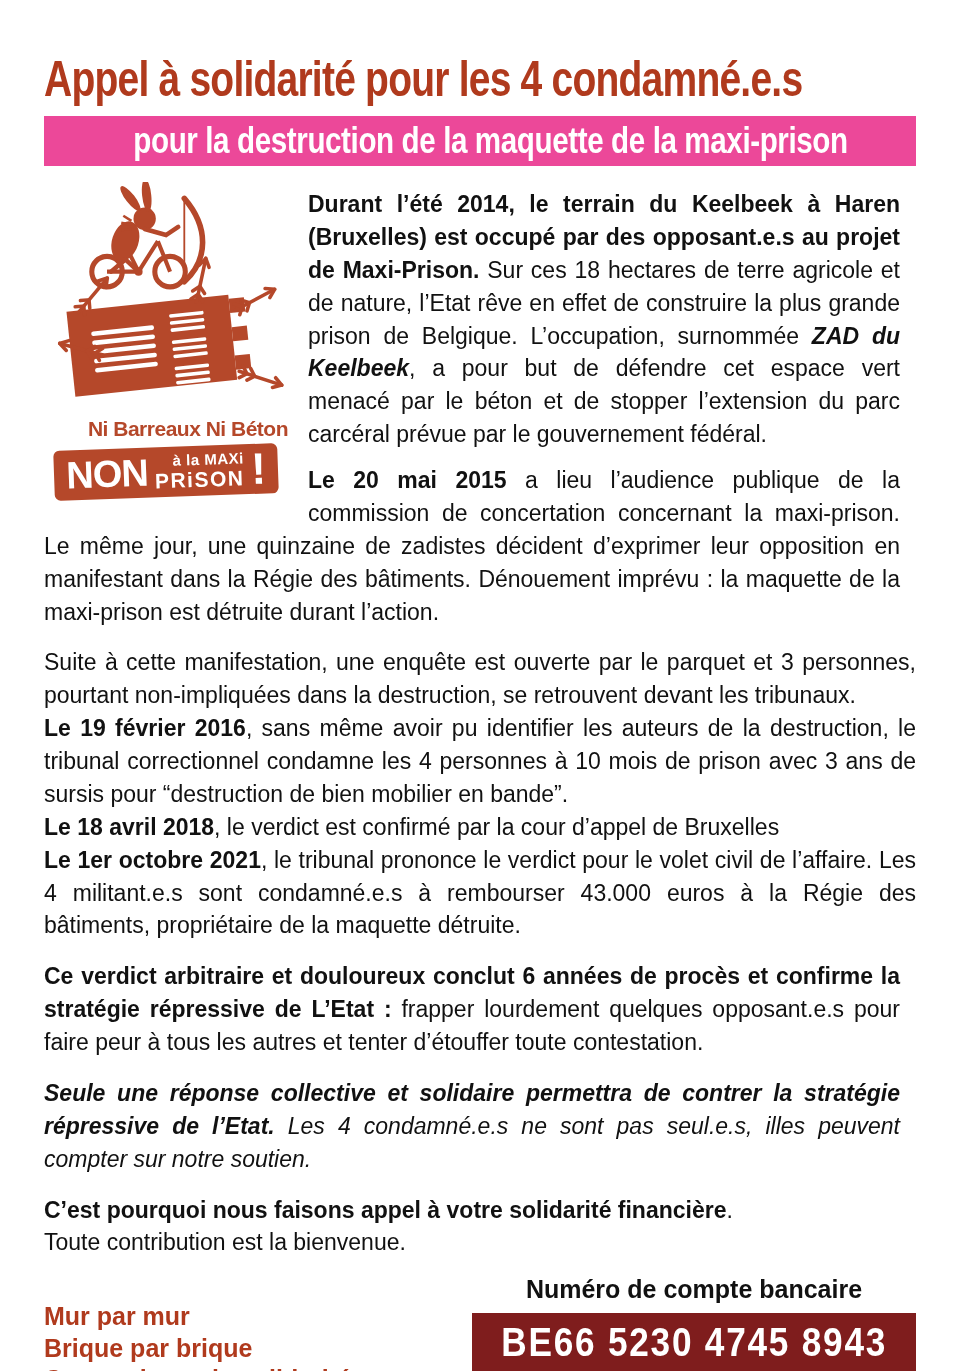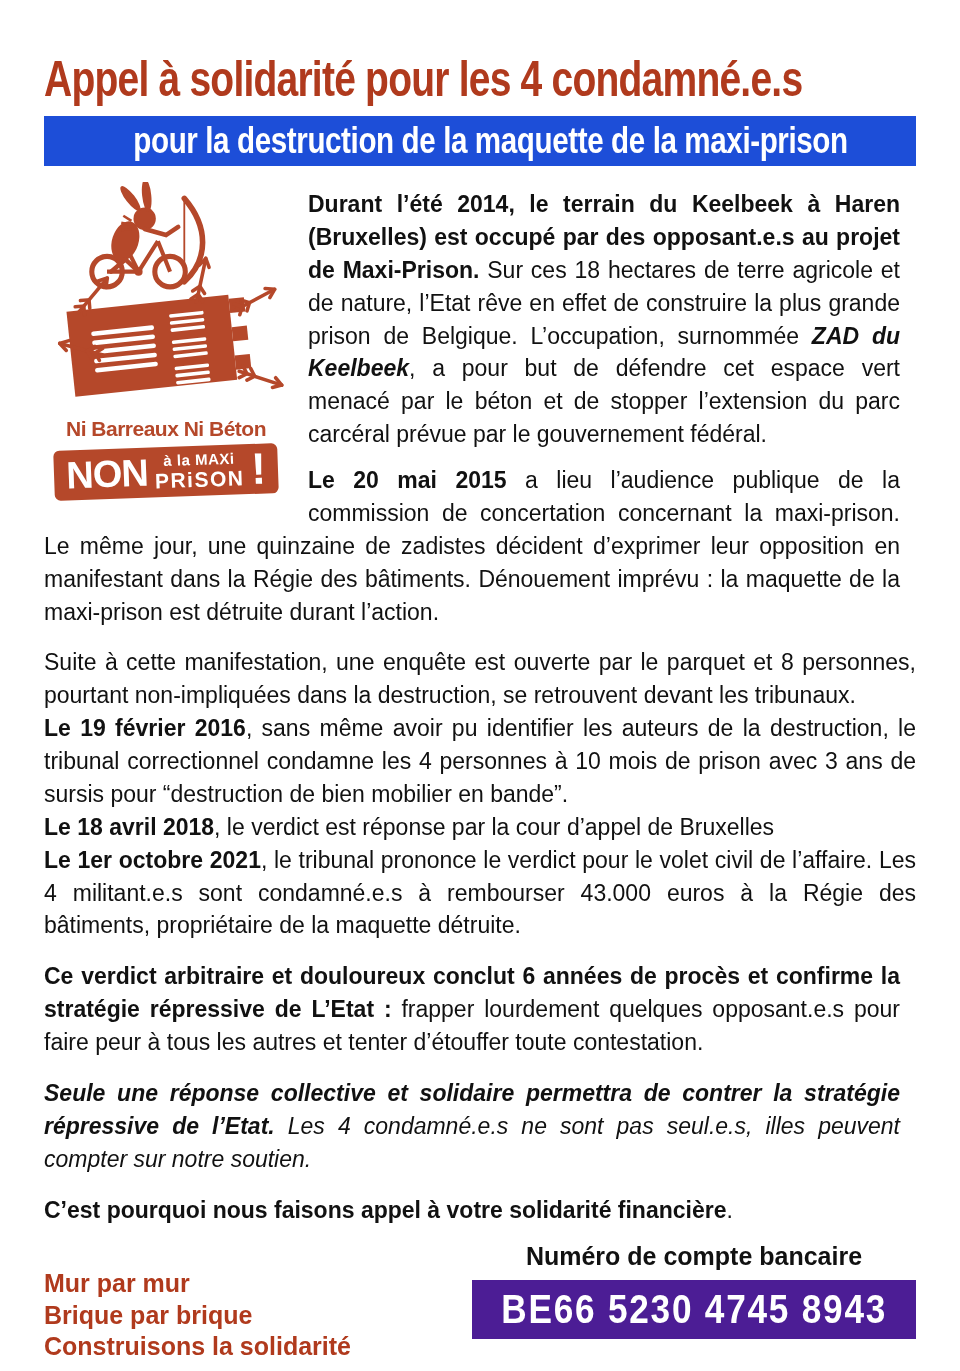--- a/index.html
+++ b/index.html
@@ -9,37 +9,37 @@
   }
   .page{box-sizing:border-box;width:960px;height:1371px;padding:50px 44px 0 44px;position:relative;border-radius:13px;}
 
   
   .title{white-space:nowrap;}
   .title span{
     display:inline-block;transform:scaleX(.78);transform-origin:left center;
     font-weight:bold;font-size:50px;letter-spacing:-1px;color:#b03a1d;white-space:nowrap;
   }
   .banner{
-    margin-top:8px;background:#1d4ed8;height:50px;text-align:center;overflow:hidden;
+    margin-top:8px;background:#ec4899;height:50px;text-align:center;overflow:hidden;
   }
   .banner span{
     display:inline-block;transform:scaleX(.8);transform-origin:center;
     color:#fff;font-weight:bold;font-size:37px;line-height:50px;letter-spacing:-.5px;white-space:nowrap;
   }
 
   
   .article{margin-top:22px;font-size:23px;line-height:1.43;text-align:justify;}
   .article p{margin:0 16px 13px 0;}
   .article .dateline{margin:0;}
   b.run{font-weight:bold;}
   .zad{font-weight:bold;font-style:italic;}
 
   
   .logo{
-    float:left;width:244px;margin:-6px 20px 8px 0;text-align:center;
+    float:left;width:244px;margin:-6px 20px 8px 0;text-align:right;
   }
   .logo-slogan{
     color:#b5482a;font-weight:bold;font-size:21px;line-height:1.1;margin-top:2px;
     letter-spacing:-.5px;white-space:nowrap;
   }
   .non-box{
     margin:7px auto 0 auto;width:212px;background:#b5482a;border-radius:6px;
     color:#fff;display:flex;align-items:center;justify-content:center;gap:7px;
     padding:6px 6px;transform:rotate(-2deg);
   }
@@ -48,21 +48,21 @@
   .non-l1{font-weight:bold;font-size:15px;letter-spacing:.5px;}
   .non-l2{font-weight:bold;font-size:21px;letter-spacing:1.5px;margin-top:2px;}
   .non-excl{font-weight:bold;font-size:44px;line-height:.8;}
 
   
   .bottom{display:flex;margin-top:16px;}
   .slogans{flex:1;padding-top:26px;}
   .slogan-line{color:#b03a1d;font-weight:bold;font-size:25px;line-height:1.26;}
   .bank{width:444px;text-align:center;}
   .bank-label{font-weight:bold;font-size:25px;}
-  .iban-box{background:#4c1d95;margin:9px 0 6px 0;padding:7px 0;text-align:center;}
+  .iban-box{background:#7f1d1d;margin:9px 0 6px 0;padding:7px 0;text-align:center;}
   .iban-box span{
     display:inline-block;transform:scaleX(.88);transform-origin:center;
     color:#fff;font-weight:bold;font-size:40px;letter-spacing:2px;white-space:nowrap;
   }
 </style>
 </head>
 <body>
 
 <div class="page">
 
@@ -142,30 +142,31 @@
           <span class="non-l2">PRiSON</span>
         </span>
         <span class="non-excl">!</span>
       </div>
     </div>
 
     <p><b class="run">Durant l’été 2014, le terrain du Keelbeek à Haren (Bruxelles) est occupé par des opposant.e.s au projet de Maxi-Prison.</b><span> Sur ces 18 hectares de terre agricole et de nature, l’Etat rêve en effet de construire la plus grande prison de Belgique. L’occupation, surnommée </span><span class="zad">ZAD du Keelbeek</span><span>, a pour but de défendre cet espace vert menacé par le béton et de stopper l’extension du parc carcéral prévue par le gouvernement fédéral.</span></p>
 
     <p><b class="run">Le 20 mai 2015</b><span> a lieu l’audience publique de la commission de concertation concernant la maxi-prison. Le même jour, une quinzaine de zadistes décident d’exprimer leur opposition en manifestant dans la Régie des bâtiments. Dénouement imprévu : la maquette de la maxi-prison est détruite durant l’action.</span></p>
 
-    <p class="dateline" style="margin-top:18px;"><span>Suite à cette manifestation, une enquête est ouverte par le parquet et 8 personnes, pourtant non-impliquées dans la destruction, se retrouvent devant les tribunaux.</span></p>
+    <p class="dateline" style="margin-top:18px;"><span>Suite à cette manifestation, une enquête est ouverte par le parquet et 3 personnes, pourtant non-impliquées dans la destruction, se retrouvent devant les tribunaux.</span></p>
     <p class="dateline"><b class="run">Le 19 février 2016</b><span>, sans même avoir pu identifier les auteurs de la destruction, le tribunal correctionnel condamne les 4 personnes à 10 mois de prison avec 3 ans de sursis pour “destruction de bien mobilier en bande”.</span></p>
-    <p class="dateline"><b class="run">Le 18 avril 2018</b><span>, le verdict est réponse par la cour d’appel de Bruxelles</span></p>
+    <p class="dateline"><b class="run">Le 18 avril 2018</b><span>, le verdict est confirmé par la cour d’appel de Bruxelles</span></p>
     <p class="dateline"><b class="run">Le 1er octobre 2021</b><span>, le tribunal prononce le verdict pour le volet civil de l’affaire. Les 4 militant.e.s sont condamné.e.s à rembourser 43.000 euros à la Régie des bâtiments, propriétaire de la maquette détruite.</span></p>
 
     <p style="margin-top:18px;"><b class="run">Ce verdict arbitraire et douloureux conclut 6 années de procès et confirme la stratégie répressive de L’Etat :</b><span> frapper lourdement quelques opposant.e.s pour faire peur à tous les autres et tenter d’étouffer toute contestation.</span></p>
 
     <p style="margin-top:18px;font-style:italic;"><b class="run">Seule une réponse collective et solidaire permettra de contrer la stratégie répressive de l’Etat.</b><span> Les 4 condamné.e.s ne sont pas seul.e.s, illes peuvent compter sur notre soutien.</span></p>
 
     <p class="dateline" style="margin-top:18px;"><b class="run">C’est pourquoi nous faisons appel à votre solidarité financière</b><span>.</span></p>
+    <p class="dateline"><span>Toute contribution est la bienvenue.</span></p>
   </div>
 
   <div class="bottom">
     <div class="slogans">
       <div class="slogan-line">Mur par mur</div>
       <div class="slogan-line">Brique par brique</div>
       <div class="slogan-line">Construisons la solidarité</div>
 
     </div>
     <div class="bank">

